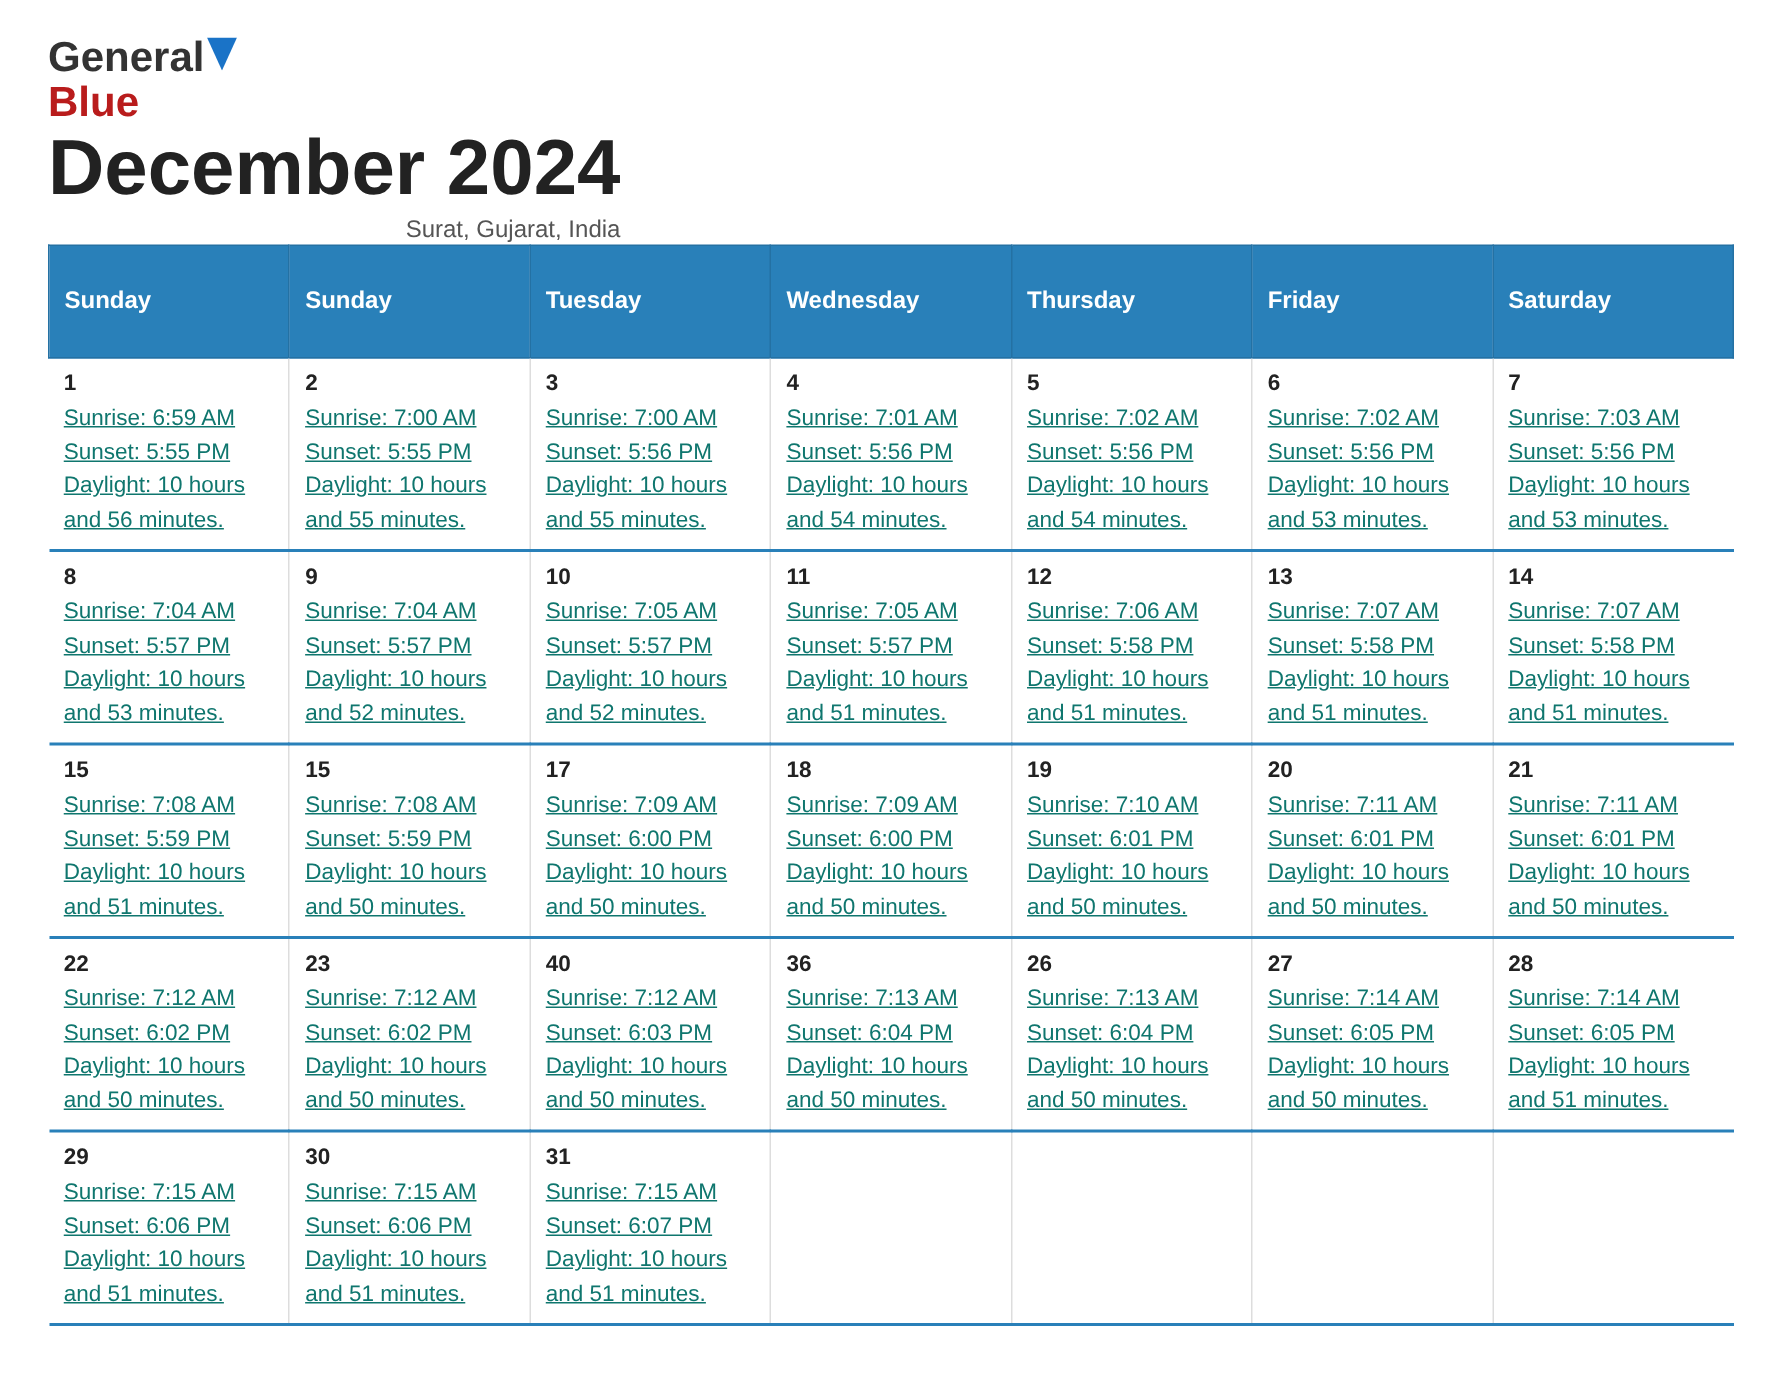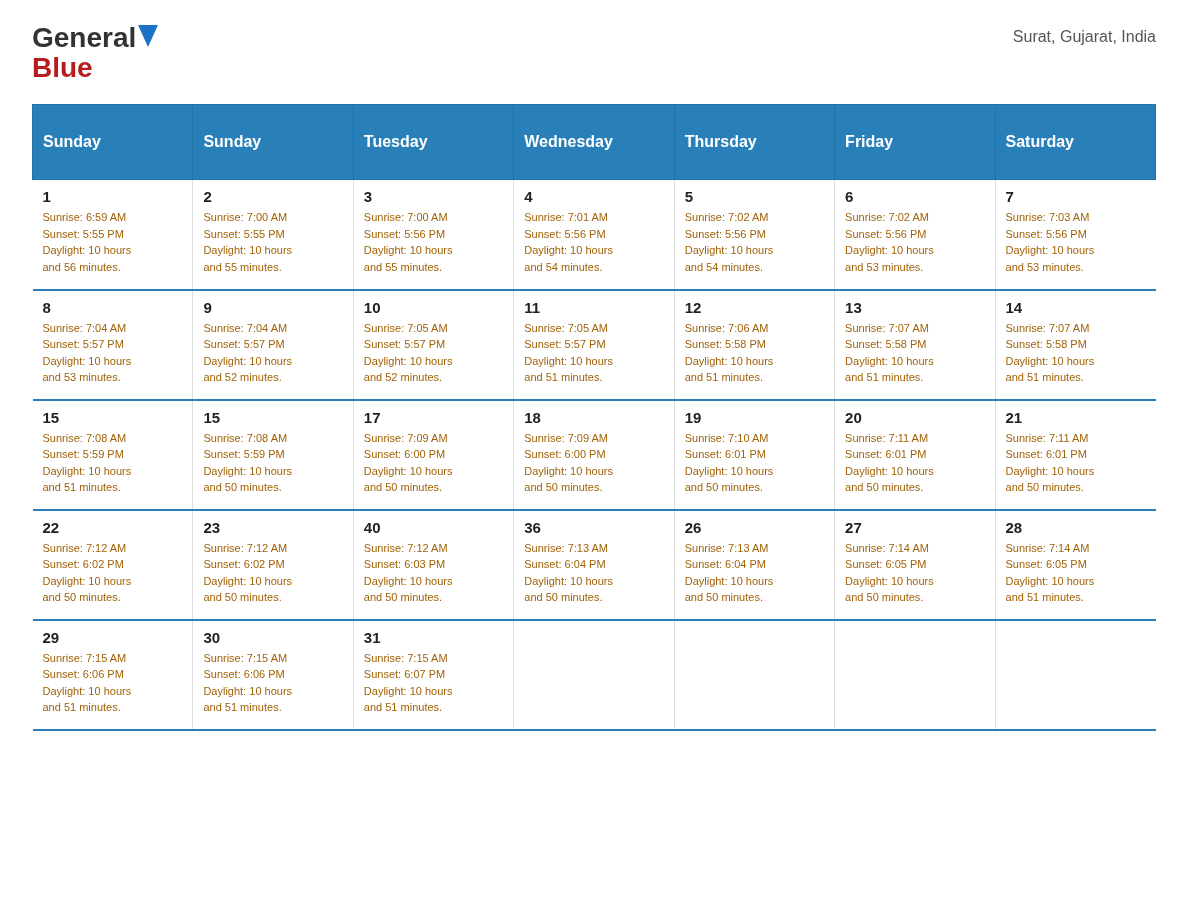--- a/index.html
+++ b/index.html
@@ -7,21 +7,21 @@
       font-family: Arial, sans-serif;
       background: #fff;
       padding: 24px 32px;
       width: 1188px;
       min-height: 918px;
     }
     .header {
       display: flex;
       justify-content: space-between;
       align-items: flex-start;
-      margin-bottom: 20px;
+      flex-direction: column;
     }
     .logo {
       display: flex;
       flex-direction: column;
       align-items: flex-start;
     }
     .logo-text {
       font-size: 28px;
       font-weight: bold;
       color: #333;
@@ -77,42 +77,44 @@
     tbody td:last-child {
       border-right: none;
     }
     .day-number {
       font-size: 15px;
       font-weight: bold;
       display: block;
       margin-bottom: 4px;
     }
     .day-info {
-      font-size: 11px;
-      color: #a16207;
+      font-size: 15px;
+      color: #0f766e;
       line-height: 1.5;
+      text-decoration: underline;
     }
     .empty-cell {
       background: #fff;
     }
   </style>
 </head>
 <body>
 
 <div class="header">
   <div class="logo">
     <div style="display:flex;align-items:center;">
       <span class="logo-text">General</span>
       <svg width="20" height="22" viewBox="0 0 20 22" style="margin-left:2px;margin-bottom:4px;">
         <polygon points="0,0 20,0 10,22" fill="#1a73c7"></polygon>
       </svg>
     </div>
     <span class="logo-blue">Blue</span>
   </div>
   <div class="title-block">
+    <div class="main-title">December 2024</div>
     <div class="subtitle">Surat, Gujarat, India</div>
   </div>
 </div>
 
 <table>
   <thead>
     <tr>
     <th>Sunday</th>
         <th>Sunday</th>
         <th>Tuesday</th>

